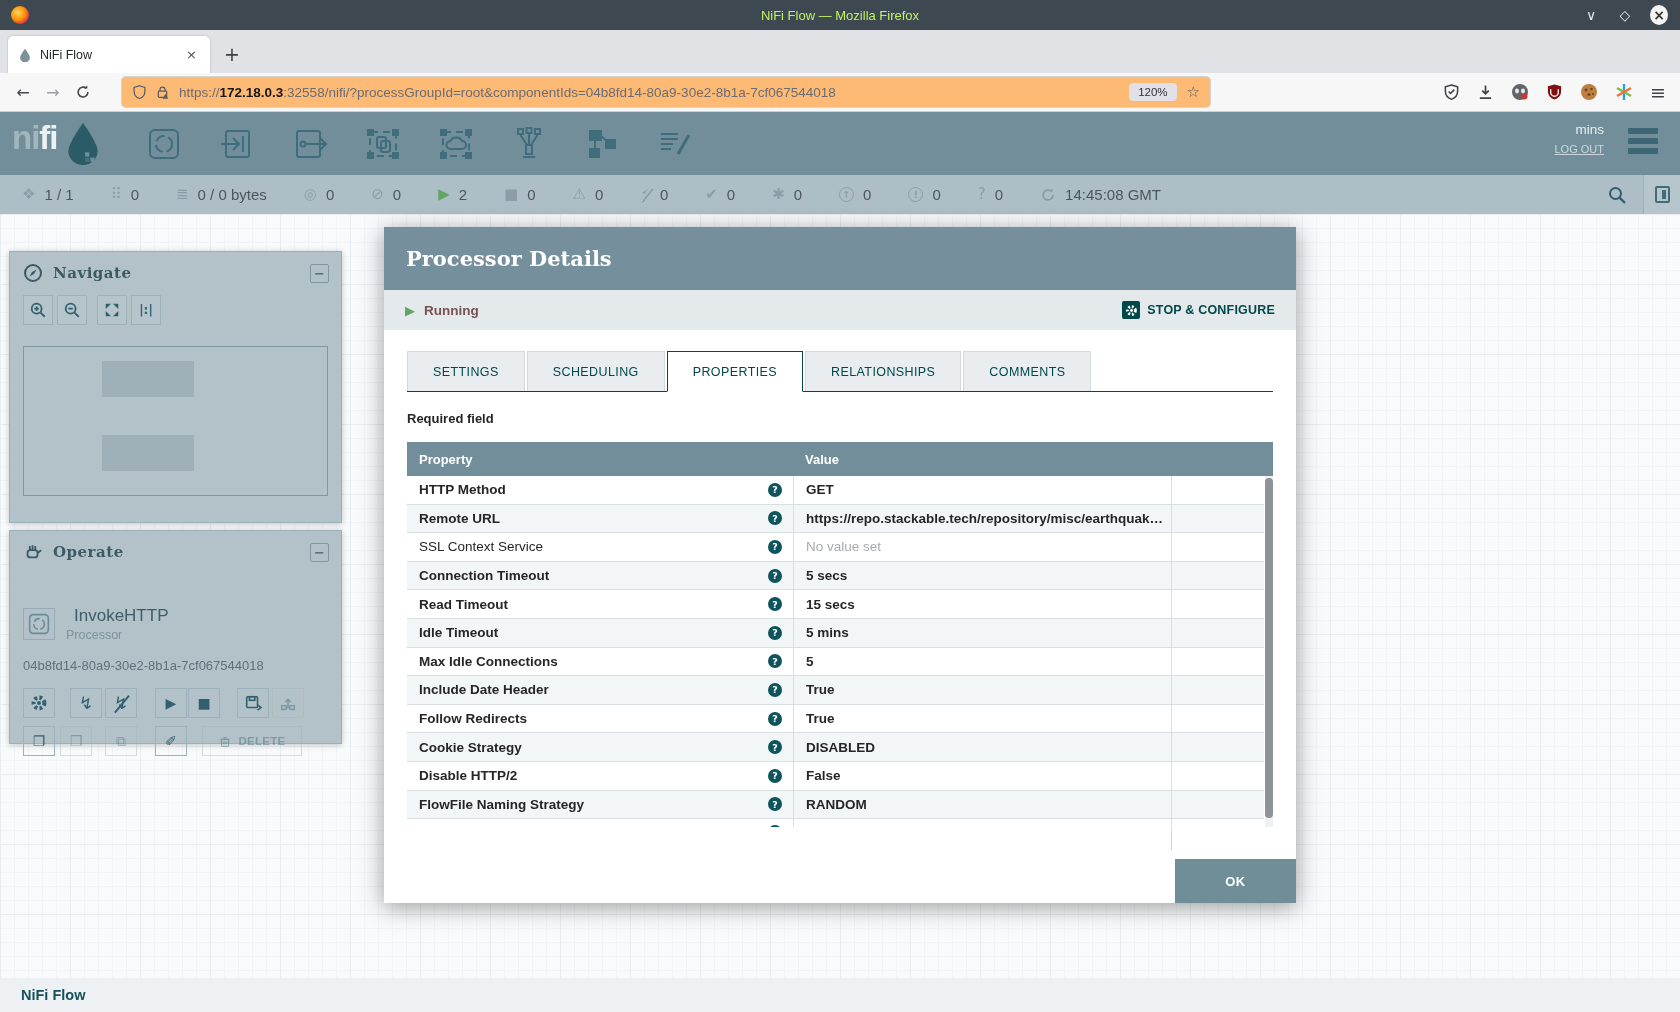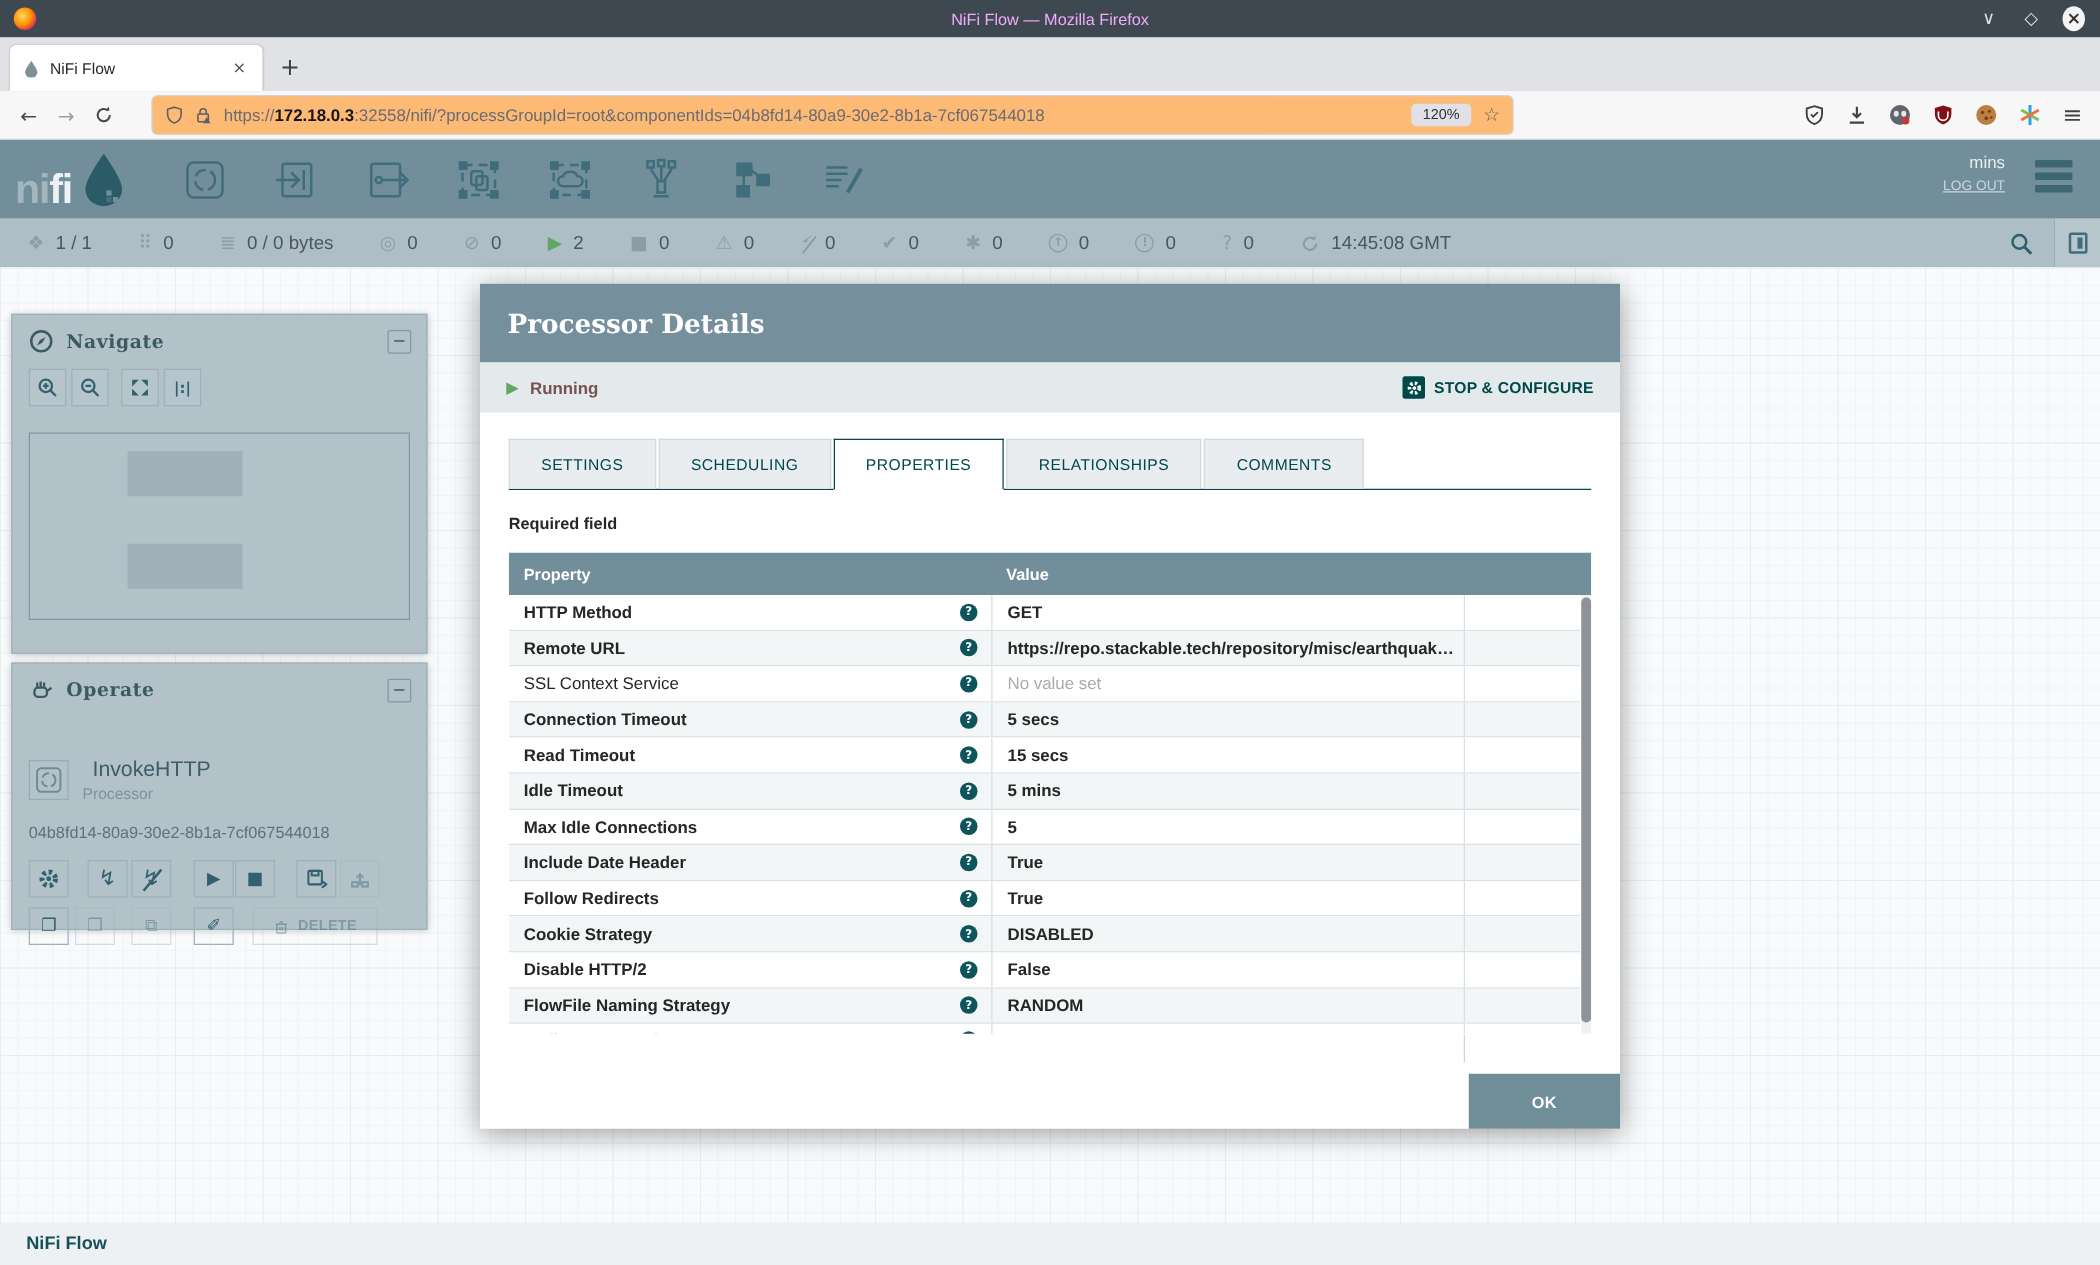--- a/index.html
+++ b/index.html
@@ -5,21 +5,21 @@
   * { margin:0; padding:0; box-sizing:border-box; }
   html,body { width:1680px; height:1012px; overflow:hidden; }
   body { font-family:"Liberation Sans", sans-serif; background:#f8fafb; position:relative; }
   .gi { font-family:"DejaVu Sans", sans-serif; font-style:normal; }
   svg { display:block; }
 
   
   .titlebar { position:absolute; top:0; left:0; right:0; height:30px; background:#3e4850; display:flex; align-items:center; color:#fbfbfe; }
   .ff-logo { width:18px; height:18px; border-radius:50%; margin-left:11px;
     background:radial-gradient(circle at 38% 38%, #ffd567 0%, #ff9400 45%, #e3364e 72%, #a5007f 100%); }
-  .win-title { position:absolute; left:0; right:0; text-align:center; font-size:13px; color:#f0abfc; pointer-events:none; }
+  .win-title { position:absolute; left:0; right:0; text-align:center; font-size:13px; color:#bef264; pointer-events:none; }
   .win-ctrls { margin-left:auto; display:flex; align-items:center; gap:16px; padding-right:12px; z-index:2; }
   .win-ctrls .wc { color:#dfe3e6; font-size:14px; width:18px; text-align:center; }
   .wc-close { width:20px; height:20px; border-radius:50%; background:#f4f4f4; color:#333 !important; font-weight:bold; line-height:20px; font-size:13px; }
 
   .tabstrip { position:absolute; top:30px; left:0; right:0; height:43px; background:#e1e2e6; display:flex; align-items:flex-end; }
   .btab { width:202px; height:37px; margin-left:8px; background:#fff; border-radius:5px 5px 0 0; display:flex; align-items:center; padding:0 10px; box-shadow:0 0 2px rgba(0,0,0,.25); font-size:12.5px; color:#23262a; }
   .btab-title { margin-left:8px; flex:1; }
   .btab-close { color:#4c4f54; font-size:13px; padding:0 3px; }
   .newtab { font-size:19px; color:#3c3f44; margin-left:14px; margin-bottom:8px; }
 
@@ -29,21 +29,21 @@
   .url-field { margin-left:24px; width:1088px; height:30px; background:#fdba74; border-radius:4px; box-shadow:0 0 0 1px rgba(0,0,0,.14); display:flex; align-items:center; padding:0 10px; font-size:13.5px; }
   .url-text { margin-left:9px; white-space:nowrap; overflow:hidden; }
   .u-proto,.u-rest { color:#6b6b74; }
   .u-host { color:#15151a; font-weight:bold; }
   .zoom-chip { margin-left:auto; background:#e0e0e6; border-radius:4px; font-size:11.5px; color:#2f3136; padding:3px 9px; }
   .star { font-size:15px; color:#55585e; margin-left:10px; }
   .ff-actions { display:flex; align-items:center; gap:17px; margin-left:auto; padding-right:14px; }
 
   
   .nifi-header { position:absolute; top:112px; left:0; right:0; height:63px; background:#728e9b; display:flex; align-items:center; }
-  .nifi-logo { display:flex; align-items:flex-end; margin-left:12px; }
+  .nifi-logo { display:flex; align-items:flex-start; margin-left:12px; }
   .logo-word { font-size:33px; font-weight:bold; letter-spacing:-1px; line-height:1; }
   .logo-ni { color:#a3b5bd; } .logo-fi { color:#eef2f3; }
   .hdr-icons { display:flex; gap:37px; margin-left:42px; }
   .hdr-icons .hicon svg { stroke:#3f6d7c; fill:none; stroke-width:2; }
   .user-box { position:absolute; right:76px; top:10px; text-align:right; }
   .user-name { color:#e8eef0; font-size:13.5px; }
   .logout { color:#ccd8dd; font-size:11px; text-decoration:underline; margin-top:6px; }
   .hdr-menu { position:absolute; right:22px; top:16px; }
   .hdr-menu i { display:block; width:30px; height:6px; background:#3c6673; border-radius:1px; margin-bottom:4px; }
 

